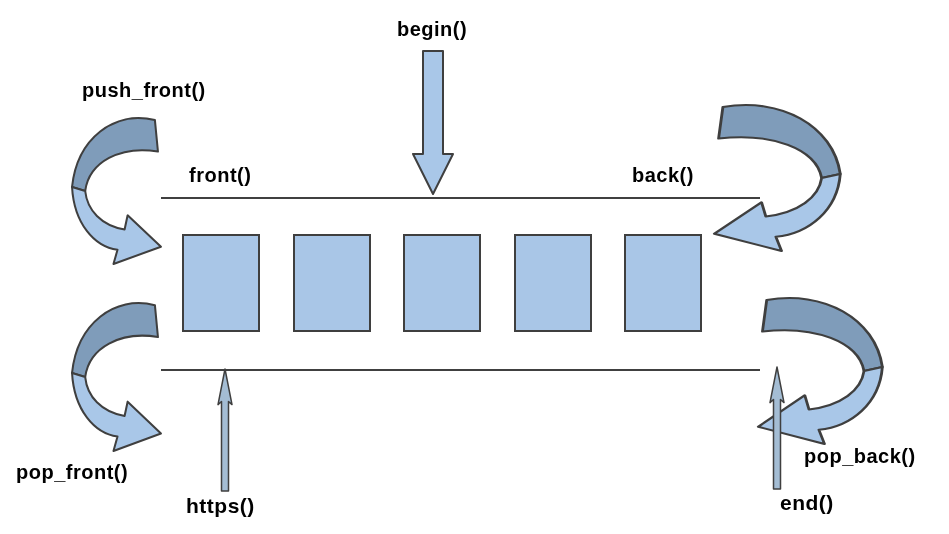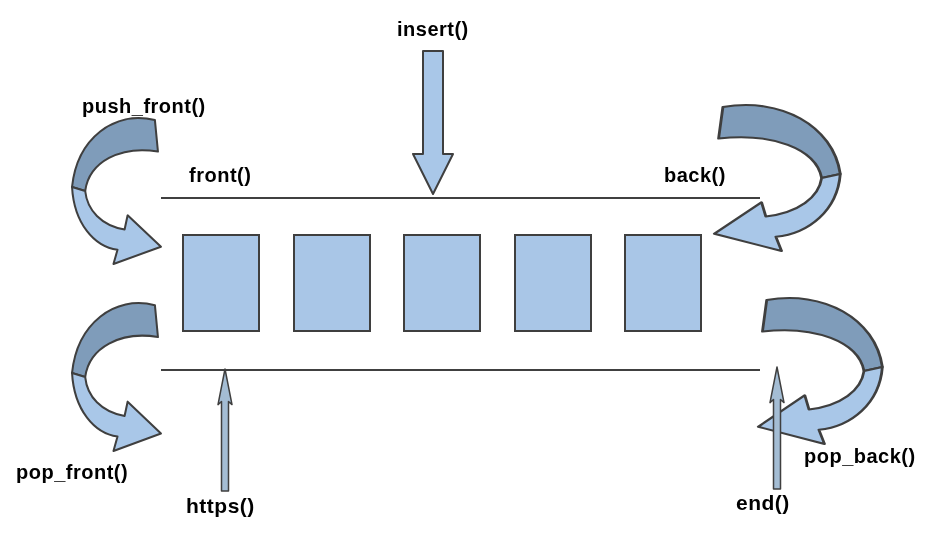--- a/index.html
+++ b/index.html
@@ -5,24 +5,24 @@
   html,body { margin:0; padding:0; background:#fff; }
   .canvas {
     position:relative; width:949px; height:534px; background:#fff;
     font-family:"Liberation Sans", sans-serif; overflow:hidden;
   }
   .label {
     position:absolute; font-weight:bold; font-size:20px; color:var(--text);
     white-space:nowrap; letter-spacing:0.5px;
   }
   .lbl-insert     { left:397px; top:18px;  }
-  .lbl-push-front { left:82px;  top:95px;  }
+  .lbl-push-front { left:82px;  top:79px;  }
   .lbl-push-back  { left:709px; top:57px;  }
   .lbl-front      { left:189px; top:164px; }
-  .lbl-back       { left:664px; top:164px; }
+  .lbl-back       { left:632px; top:164px; }
   .lbl-pop-front  { left:16px;  top:461px; }
   .lbl-pop-back   { left:804px; top:445px; }
   .lbl-begin      { left:186px; top:494px; font-size:21px; }
   .lbl-end        { left:736px; top:491px; font-size:21px; }
 
   .hline { position:absolute; height:2px; background:var(--line); }
   .top-line    { left:161px; top:197px; width:599px; }
   .bottom-line { left:161px; top:369px; width:599px; }
 
   .cells {
@@ -46,38 +46,38 @@
   .rib-dark  { fill:var(--ribbon-dark);  stroke:var(--stroke); stroke-width:2; stroke-linejoin:round; }
   .rib-light { fill:var(--ribbon-light); stroke:var(--stroke); stroke-width:2; stroke-linejoin:round; }
   .big-arrow { fill:var(--ribbon-light); stroke:var(--stroke); stroke-width:2; stroke-linejoin:round; }
   .thin-arrow{ fill:var(--thin-arrow-fill); stroke:var(--stroke); stroke-width:1.5; stroke-linejoin:round; }
 
   .watermark {
     position:absolute; left:643px; top:504px; width:306px;
     font-size:13.5px; color:var(--watermark); letter-spacing:0.5px;
     text-align:right; z-index:0;
   }
-  .lbl-end { z-index:1; }
+  .lbl-end { z-index:1;margin-left:44px; }
 </style>
 </head>
 <body>
 
 <div class="canvas">
 
   <svg width="0" height="0" style="position:absolute">
     <defs>
       <g id="ribbon">
         <path class="rib-dark" d="M86,6 C46,-4 9,24 4,72 L17,76 C21,47 52,31 89,37 Z"></path>
         <path class="rib-light" d="M4,72 C6,108 26,131 49,134 L45,148 L92,131 L59,100 L56,114 C33,110 19,95 17,76 Z"></path>
       </g>
     </defs>
   </svg>
 
 
-  <div class="label lbl-insert">insert()</div>
+  <div class="label lbl-insert">begin()</div>
   <div class="label lbl-push-front">push_front()</div>
   <div class="label lbl-front">front()</div>
   <div class="label lbl-back">back()</div>
   <div class="label lbl-pop-front">pop_front()</div>
   <div class="label lbl-pop-back">pop_back()</div>
   <div class="label lbl-begin">https()</div>
   <div class="label lbl-end">end()</div>
 
   <div class="hline top-line"></div>
   <div class="hline bottom-line"></div>

